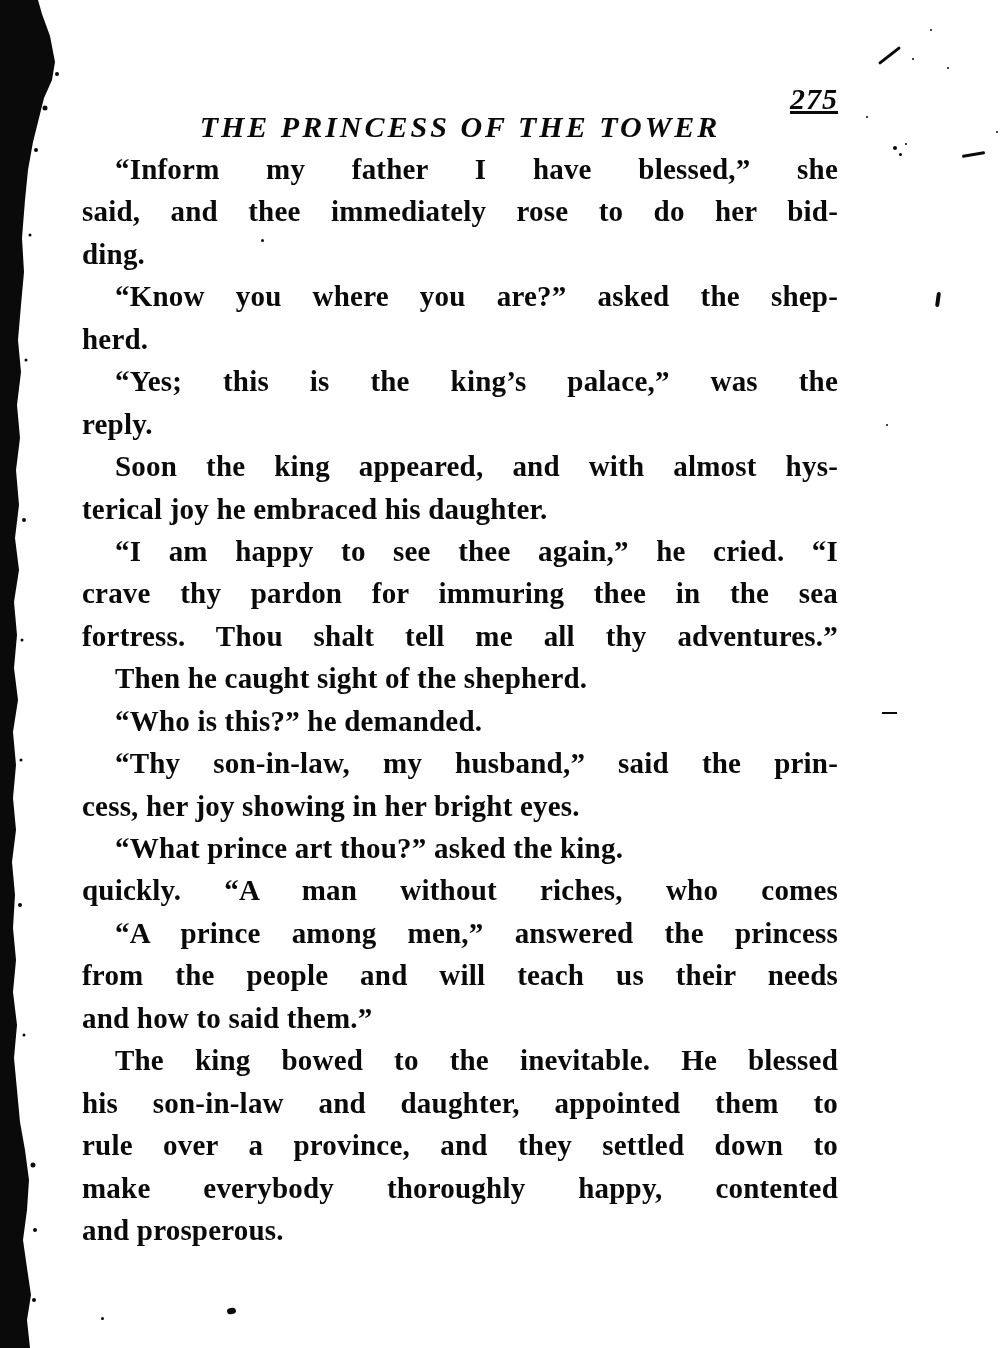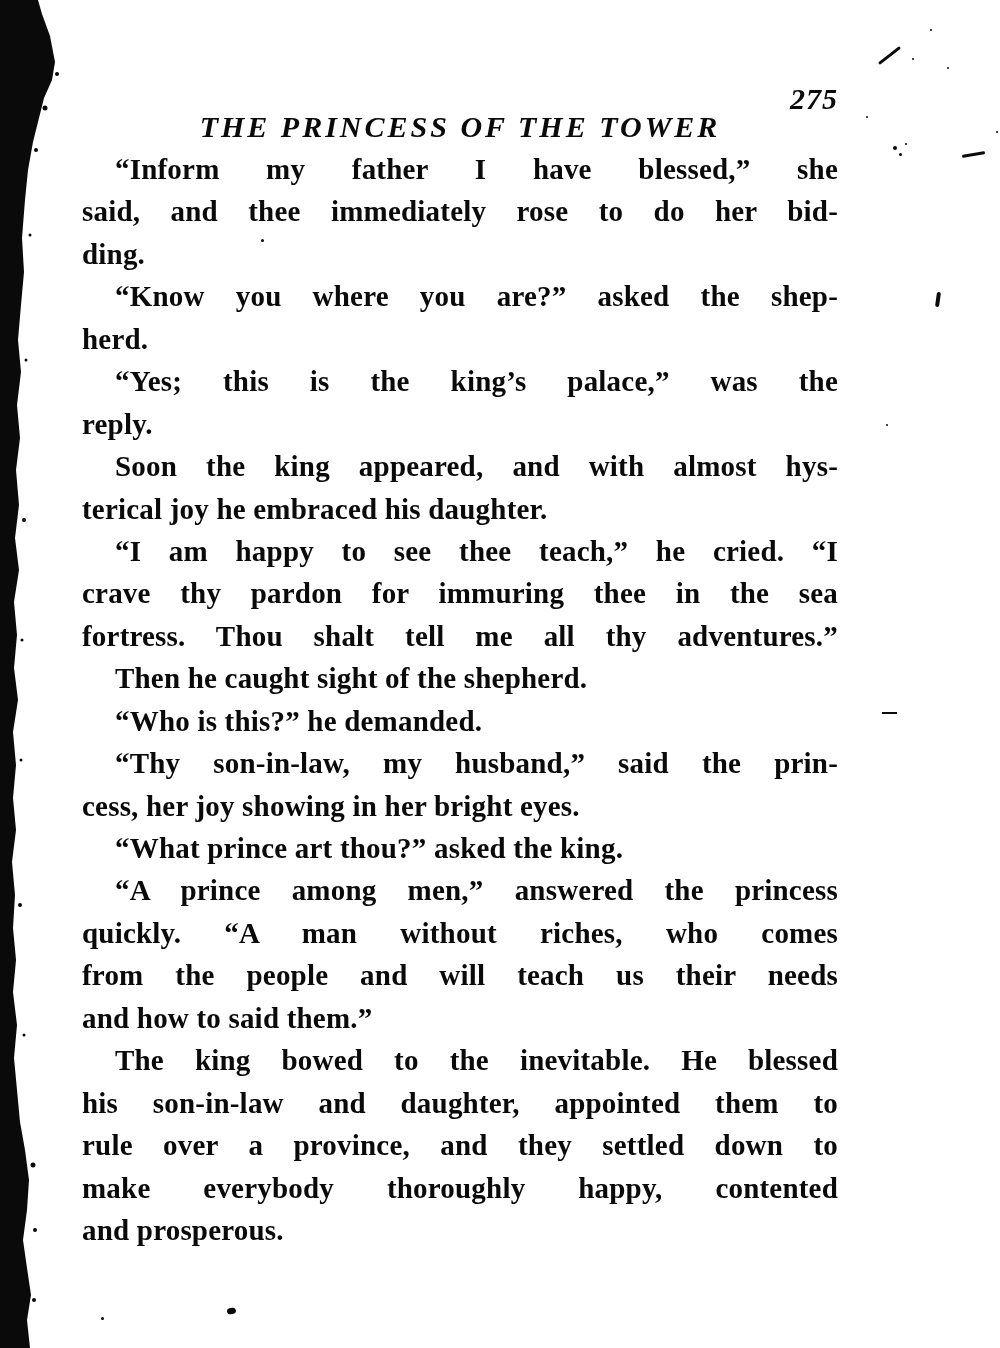--- a/index.html
+++ b/index.html
@@ -11,21 +11,21 @@
     font-family:"Liberation Serif","DejaVu Serif",serif;
     color:var(--ink);
   }
   .gutter { position:absolute; left:0; top:0; }
   .header {
     position:absolute; left:82px; top:82px; width:756px; height:40px;
     font-style:italic; font-weight:bold; font-size:30px;
     letter-spacing:3px; white-space:nowrap;
   }
   .title { text-align:center;margin-top:28px; }
-  .pageno { position:absolute; right:0; top:0; letter-spacing:1px; }
+  .pageno { position:absolute; right:0; top:0; letter-spacing:1px;text-decoration:underline; }
   .text {
     position:absolute; left:82px; top:148px; width:756px;
     font-size:29px; font-weight:bold; letter-spacing:0.2px;
   }
   .line {
     height:42.45px; line-height:42.45px; white-space:normal;
     text-align:justify; text-align-last:justify;
   }
   .line.first { text-indent:33px; }
   .line.natural { text-align:right; text-align-last:left; }
@@ -68,30 +68,30 @@
   <div class="text">
       <div class="line first">“Inform my father I have blessed,” she</div>
       <div class="line">said, and thee immediately rose to do her bid-</div>
       <div class="line natural">ding.</div>
       <div class="line first">“Know you where you are?” asked the shep-</div>
       <div class="line natural">herd.</div>
       <div class="line first">“Yes; this is the king’s palace,” was the</div>
       <div class="line natural">reply.</div>
       <div class="line first">Soon the king appeared, and with almost hys-</div>
       <div class="line natural">terical joy he embraced his daughter.</div>
-      <div class="line first">“I am happy to see thee teach,” he cried.  “I</div>
+      <div class="line first">“I am happy to see thee again,” he cried.  “I</div>
       <div class="line">crave thy pardon for immuring thee in the sea</div>
       <div class="line">fortress.  Thou shalt tell me all thy adventures.”</div>
       <div class="line first natural">Then he caught sight of the shepherd.</div>
       <div class="line first natural">“Who is this?” he demanded.</div>
       <div class="line first">“Thy son-in-law, my husband,” said the prin-</div>
       <div class="line natural">cess, her joy showing in her bright eyes.</div>
       <div class="line first natural">“What prince art thou?” asked the king.</div>
+      <div class="line">quickly.  “A man without riches, who comes</div>
       <div class="line first">“A prince among men,” answered the princess</div>
-      <div class="line">quickly.  “A man without riches, who comes</div>
       <div class="line">from the people and will teach us their needs</div>
       <div class="line natural">and how to said them.”</div>
       <div class="line first">The king bowed to the inevitable.  He blessed</div>
       <div class="line">his son-in-law and daughter, appointed them to</div>
       <div class="line">rule over a province, and they settled down to</div>
       <div class="line">make everybody thoroughly happy, contented</div>
       <div class="line natural">and prosperous.</div>
     </div>
 
   <div class="mark" style="left:876px;top:54px;width:27px;height:3px;border-radius:2px;transform:rotate(-38deg);"></div>

